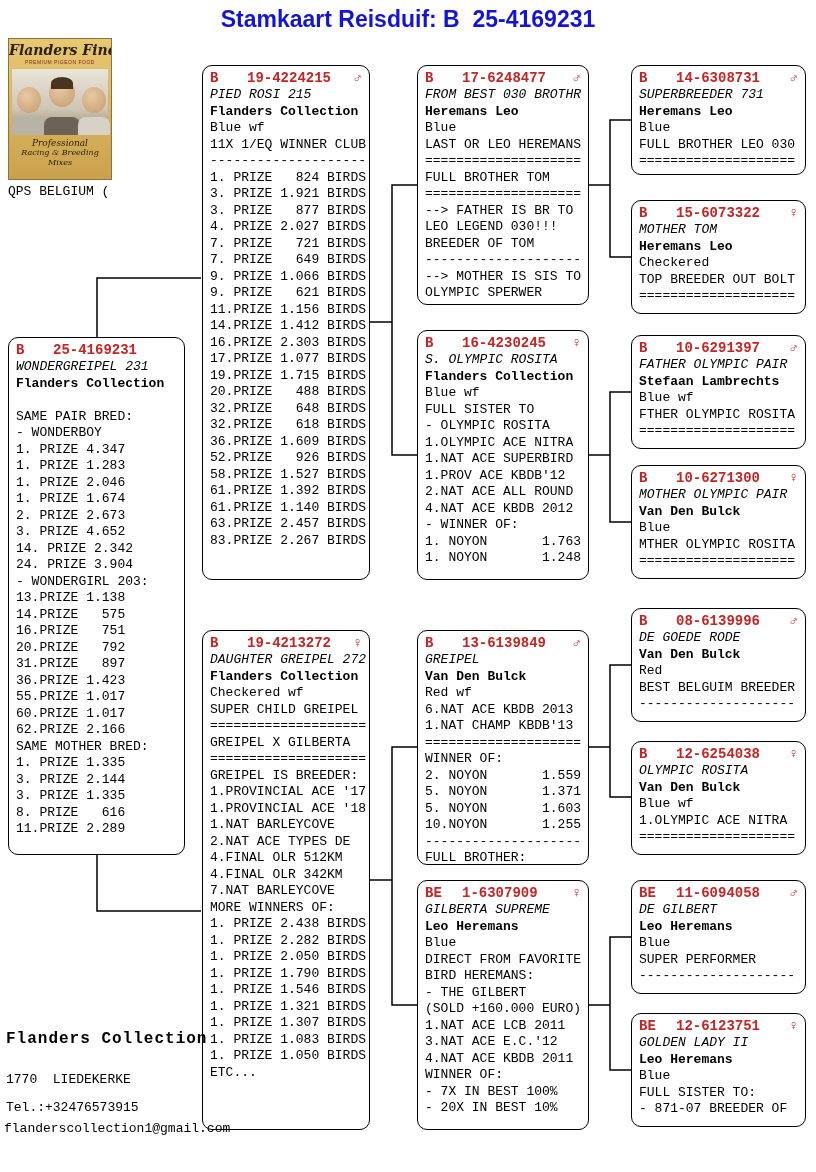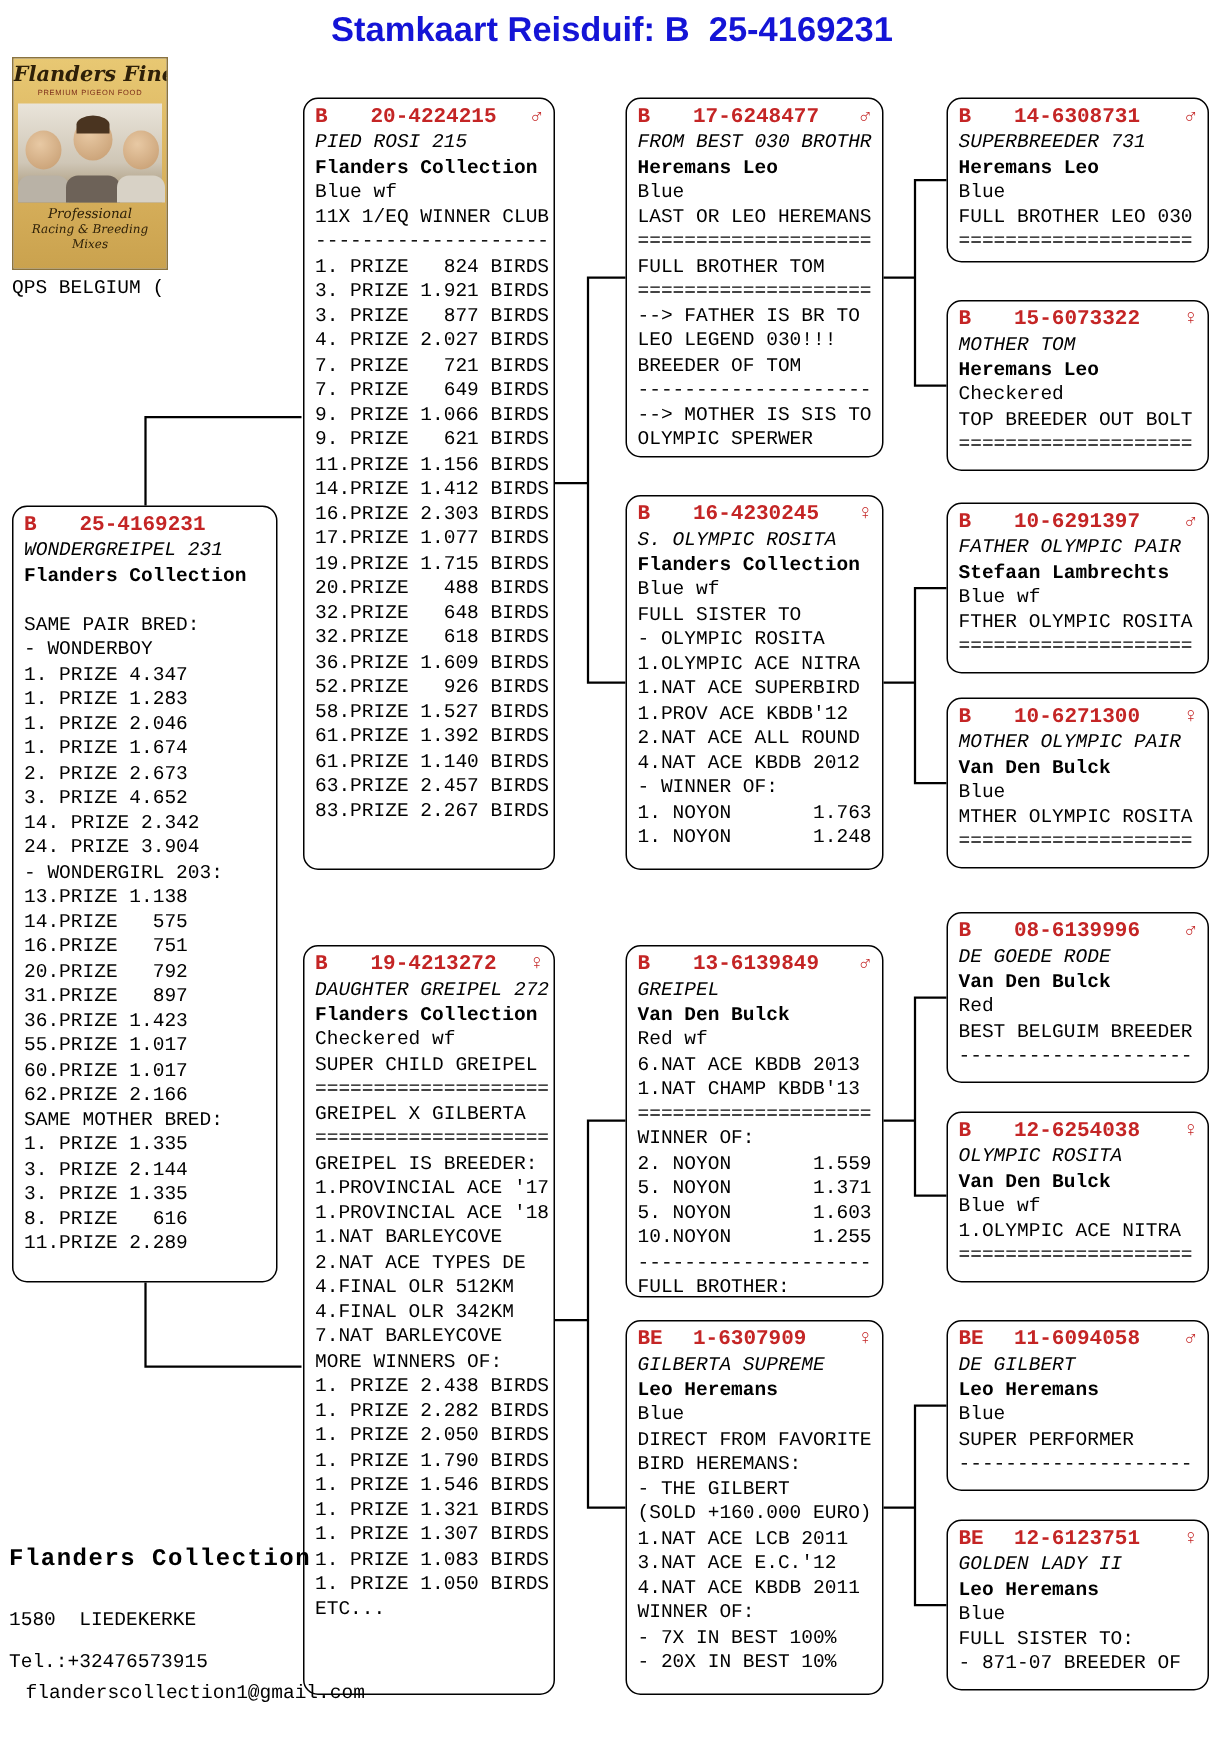--- a/index.html
+++ b/index.html
@@ -69,21 +69,21 @@
   .box-header .country { min-width:37px; }
   .box-header .sex { margin-left:auto; font-size:14px; }
   .box-name  { font-style:italic; font-size:13px; line-height:16.5px; white-space:pre; }
   .box-owner { font-weight:bold;  font-size:13px; line-height:16.5px; white-space:pre; }
   .box-lines { font-size:13px; line-height:16.5px; white-space:pre; }
   
   .contact-name { position:absolute; left:6px; top:1030px; font-size:16px;
     font-weight:bold; letter-spacing:1px; white-space:pre; }
   .contact-address { position:absolute; left:6px; top:1072px; font-size:13px; white-space:pre; }
   .contact-phone   { position:absolute; left:6px; top:1100px; font-size:13px; white-space:pre; }
-  .contact-email   { position:absolute; left:17px; top:1121px; font-size:13px; white-space:pre; }
+  .contact-email   { position:absolute; left:4px; top:1121px; font-size:13px; white-space:pre; }
   .footer {
     position:absolute; right:6px; top:1136px; font-size:11px;
     font-style:italic; white-space:pre;
   }
 </style>
 </head>
 <body>
 
 <div class="page" style="--title-blue: #1414d6; --ring-red: #c42525;">
 
@@ -153,21 +153,21 @@
 SAME MOTHER BRED:
 1. PRIZE 1.335
 3. PRIZE 2.144
 3. PRIZE 1.335
 8. PRIZE   616
 11.PRIZE 2.289</div>
   </div>
       <div class="box" style="left: 202px; top: 65px; width: 168px; height: 515px;">
     <div class="box-header">
       <span class="country">B</span>
-      <span class="ring">20-4224215</span>
+      <span class="ring">19-4224215</span>
       <span class="sex">♂</span>
     </div>
     <div class="box-name">PIED ROSI 215</div>
     <div class="box-owner">Flanders Collection</div>
     <div class="box-lines">Blue wf
 11X 1/EQ WINNER CLUB
 --------------------
 1. PRIZE   824 BIRDS
 3. PRIZE 1.921 BIRDS
 3. PRIZE   877 BIRDS
@@ -397,17 +397,17 @@
     </div>
     <div class="box-name">GOLDEN LADY II</div>
     <div class="box-owner">Leo Heremans</div>
     <div class="box-lines">Blue
 FULL SISTER TO:
 - 871-07 BREEDER OF</div>
   </div>
     </div>
 
   <div class="contact-name">Flanders Collection</div>
-  <div class="contact-address">1580  LIEDEKERKE</div>
+  <div class="contact-address">1770  LIEDEKERKE</div>
   <div class="contact-phone">Tel.:+32476573915</div>
   <div class="contact-email">flanderscollection1@gmail.com</div>
 
 </div>
 
 </body></html>

